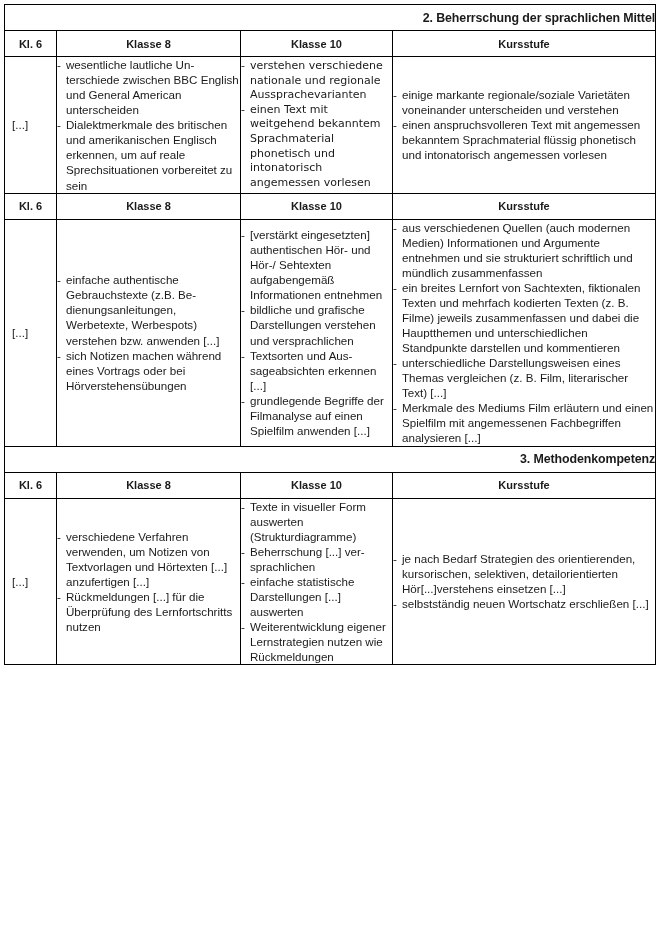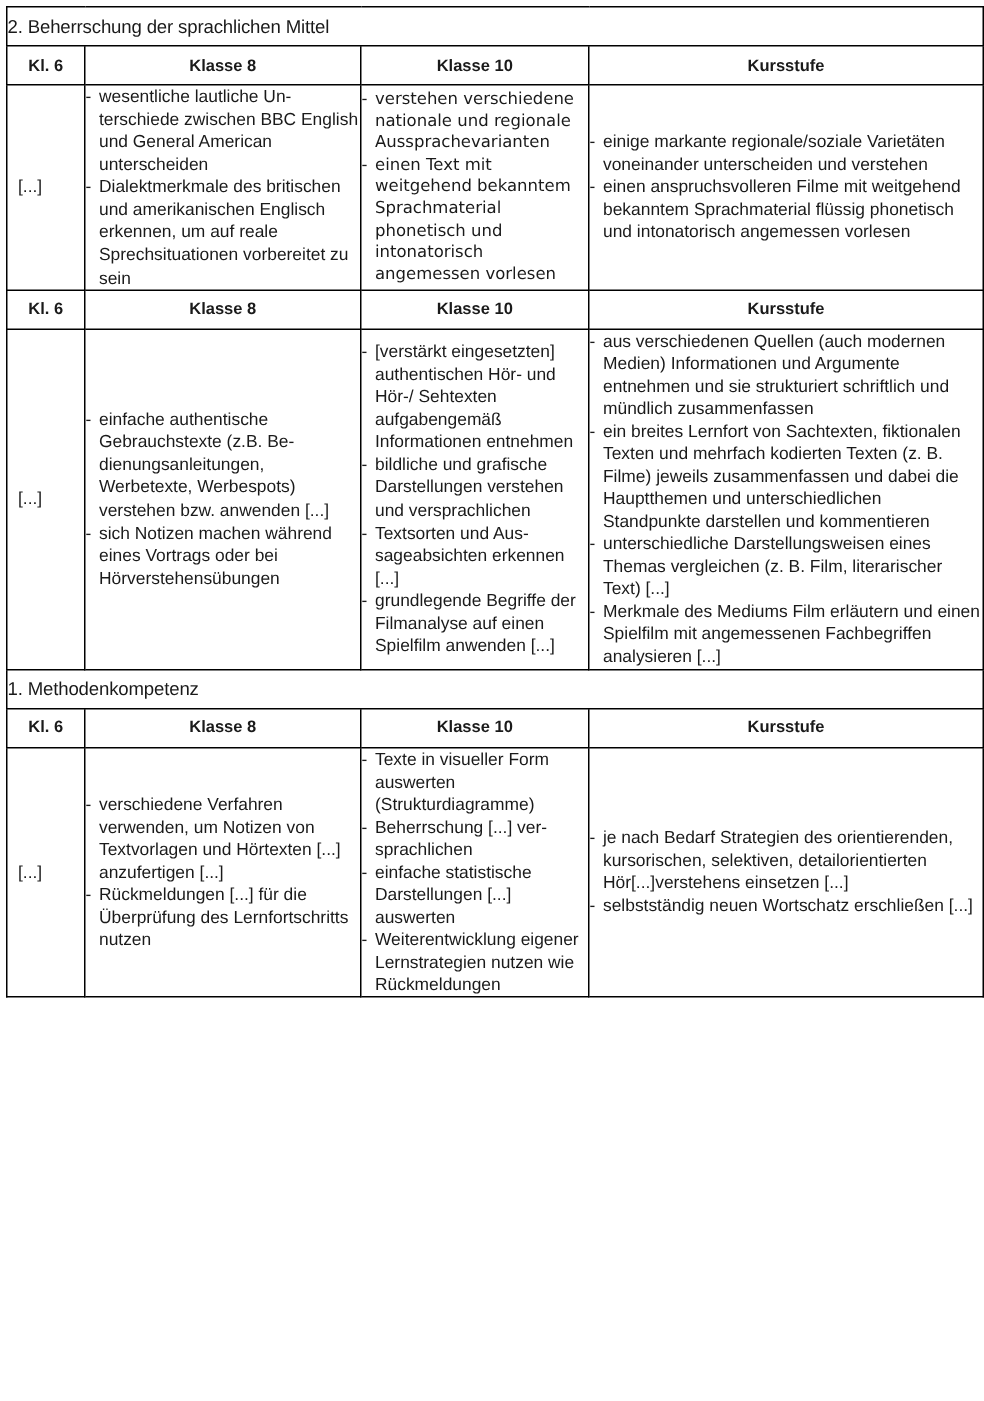--- a/index.html
+++ b/index.html
@@ -34,22 +34,22 @@
     padding: 0;
   }
   
   col.c-kl6     { width: 52px; }
   col.c-k8      { width: 184px; }
   col.c-k10     { width: 152px; }
   col.c-kurs    { width: 263px; }
 
   .section-title,
   .subsection-title {
-    text-align: left;
-    font-weight: normal;
+    text-align: right;
+    font-weight: bold;
     font-size: 12.4px;
     height: 25px;
     letter-spacing: -0.1px;
   }
   .subsection-title {
     font-size: 12.2px;
   }
   .col-head {
     text-align: center;
     font-weight: bold;
@@ -123,21 +123,21 @@
         </td>
         <td class="cell alt-font">
           <ul class="bullets">
               <li>verstehen verschiede­ne nationale und regi­onale Aussprachevari­anten</li>
               <li>einen Text mit weitgehend bekanntem Sprachmaterial phonetisch und intonatorisch angemessen vorlesen</li>
             </ul>
         </td>
         <td class="cell">
           <ul class="bullets">
               <li>einige markante regionale/soziale Varietäten voneinander unterscheiden und verstehen</li>
-              <li>einen anspruchsvolleren Filme mit weitgehend bekanntem Sprachmaterial flüssig phonetisch und intonatorisch angemessen vorlesen</li>
+              <li>einen anspruchsvolleren Text mit angemessen bekanntem Sprachmaterial flüssig phonetisch und intonatorisch angemessen vorlesen</li>
             </ul>
         </td>
       </tr>
 
       <tr>
         <td class="col-head">Kl. 6</td>
         <td class="col-head">Klasse 8</td>
         <td class="col-head">Klasse 10</td>
         <td class="col-head">Kursstufe</td>
       </tr>
@@ -161,21 +161,21 @@
           <ul class="bullets">
               <li>aus verschiedenen Quellen (auch moder­nen Medien) Informationen und Argu­mente entnehmen und sie strukturiert schriftlich und mündlich zusammenfassen</li>
               <li>ein breites Lernfort von Sachtexten, fiktionalen Texten und mehrfach kodier­ten Texten (z. B. Filme) jeweils zusam­menfassen und dabei die Hauptthemen und unterschiedlichen Standpunkte dar­stellen und kommentieren</li>
               <li>unterschiedliche Darstellungsweisen ei­nes Themas vergleichen (z. B. Film, lite­rarischer Text) [...]</li>
               <li>Merkmale des Mediums Film erläutern und einen Spielfilm mit angemessenen Fachbegriffen analysieren [...]</li>
             </ul>
         </td>
       </tr>
 
       <tr>
-        <td class="section-title" colspan="4">1. Methodenkompetenz</td>
+        <td class="section-title" colspan="4">3. Methodenkompetenz</td>
       </tr>
       <tr>
         <td class="col-head">Kl. 6</td>
         <td class="col-head">Klasse 8</td>
         <td class="col-head">Klasse 10</td>
         <td class="col-head">Kursstufe</td>
       </tr>
       <tr>
         <td class="cell kl6">[...]</td>
         <td class="cell">

